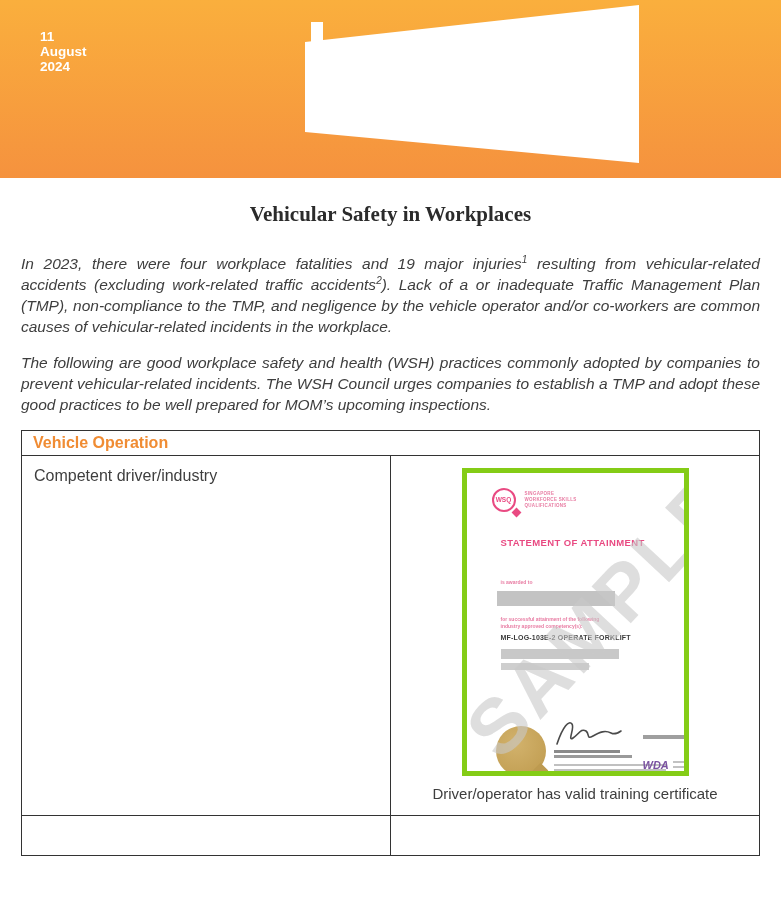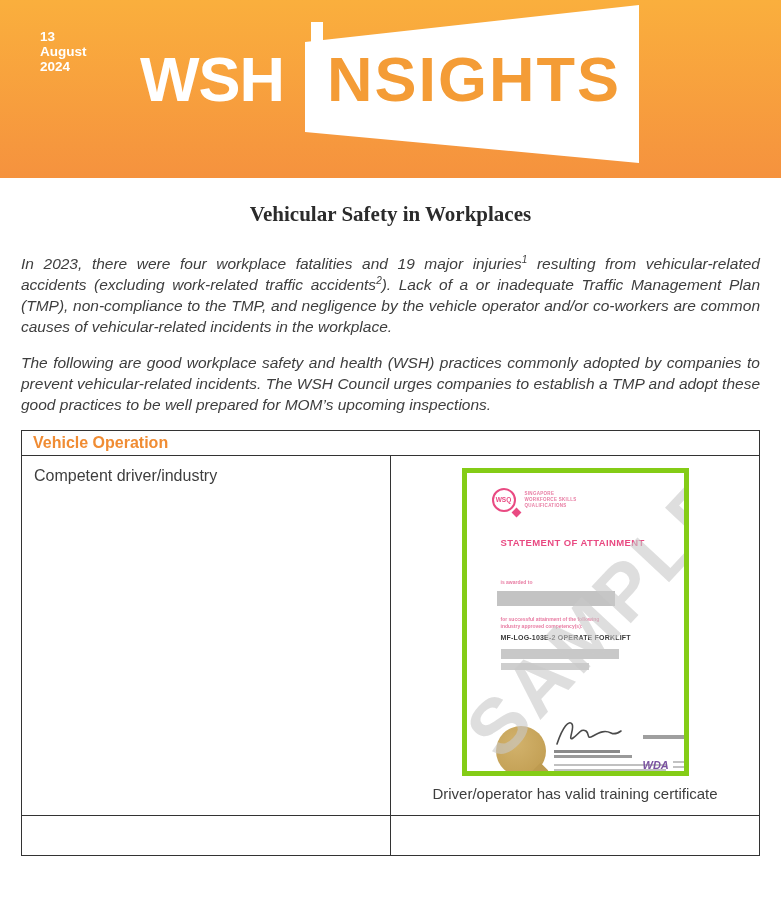--- a/index.html
+++ b/index.html
@@ -122,28 +122,26 @@
   .wda-lines { position:absolute; left:206px; top:288px; }
   .wda-lines i { display:block; width:17px; height:2px; background:#c2c2c2; margin-bottom:2.5px; }
 </style>
 </head>
 <body>
 
 <div class="page">
 
   <div class="banner">
     <div class="issue-date">
-      <div>13</div>
+      <div>11</div>
       <div>August</div>
       <div>2024</div>
     </div>
     <div class="logo-trapezoid"></div>
     <div class="logo-i-bar"></div>
-    <div class="logo-wsh">WSH</div>
-    <div class="logo-insights">NSIGHTS</div>
   </div>
 
   <div class="article">
     <h1>Vehicular Safety in Workplaces</h1>
 
     <p><span>In 2023, there were four workplace fatalities and 19 major injuries</span><sup>1</sup><span> resulting from vehicular-related accidents (excluding work-related traffic accidents</span><sup>2</sup><span>). Lack of a or inadequate Traffic Management Plan (TMP), non-compliance to the TMP, and negligence by the vehicle operator and/or co-workers are common causes of vehicular-related incidents in the workplace.</span></p>
 
 
     <p>The following are good workplace safety and health (WSH) practices commonly adopted by companies to prevent vehicular-related incidents. The WSH Council urges companies to establish a TMP and adopt these good practices to be well prepared for MOM’s upcoming inspections.</p>
 

